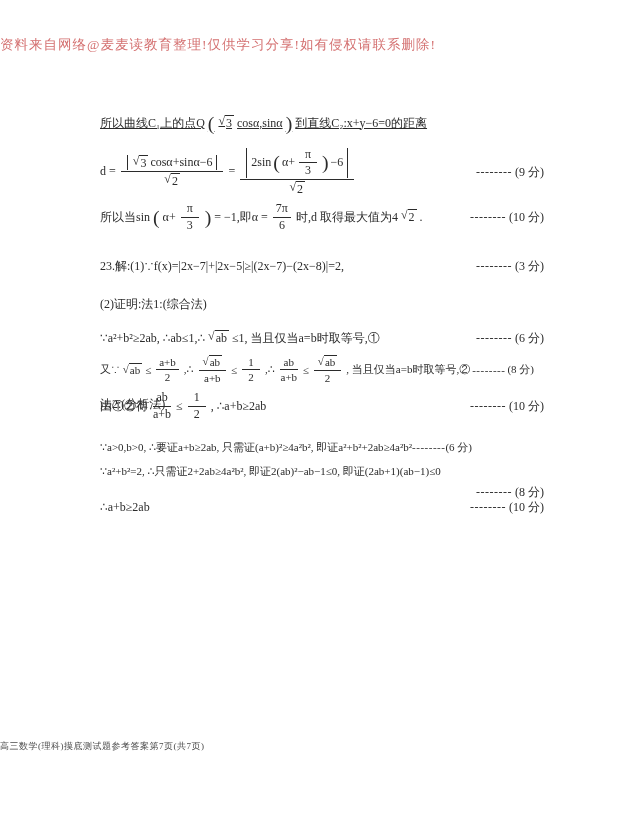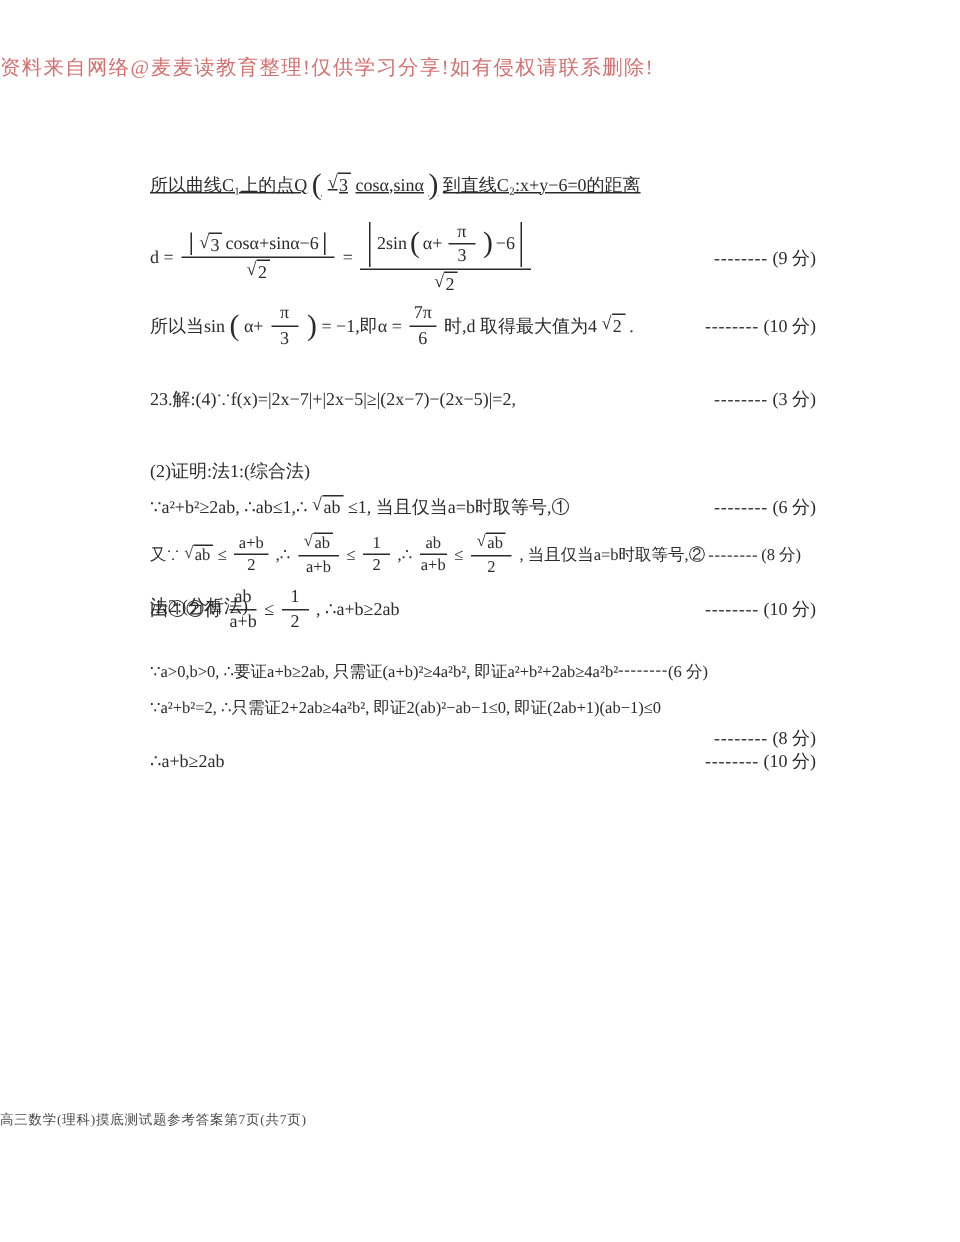--- a/index.html
+++ b/index.html
@@ -112,26 +112,26 @@
       <span class="sqrt">
           <span class="rs">√</span>
           <span class="rr">2</span>
         </span>
       <span>.</span>
     </span>
     <span class="score"><span class="dots">--------</span> <span>(10 分)</span></span>
   </div>
 
   <div class="row" style="top:257px;height:18px;">
-    <span>23.解:(4)∵f(x)=|2x−7|+|2x−5|≥|(2x−7)−(2x−5)|=2,</span>
+    <span>23.解:(1)∵f(x)=|2x−7|+|2x−5|≥|(2x−7)−(2x−8)|=2,</span>
     <span class="score"><span class="dots">--------</span> <span>(3 分)</span></span>
   </div>
 
 
-  <div class="row" style="top:305px;height:18px;align-items:flex-end;">
+  <div class="row" style="top:295px;height:18px;align-items:flex-end;">
     <span>(2)证明:法1:(综合法)</span>
   </div>
 
   <div class="row" style="top:327px;height:22px;">
     <span class="ml">
       <span>∵a²+b²≥2ab, ∴ab≤1,∴</span>
       <span class="sqrt">
           <span class="rs">√</span>
           <span class="rr">ab</span>
         </span>

